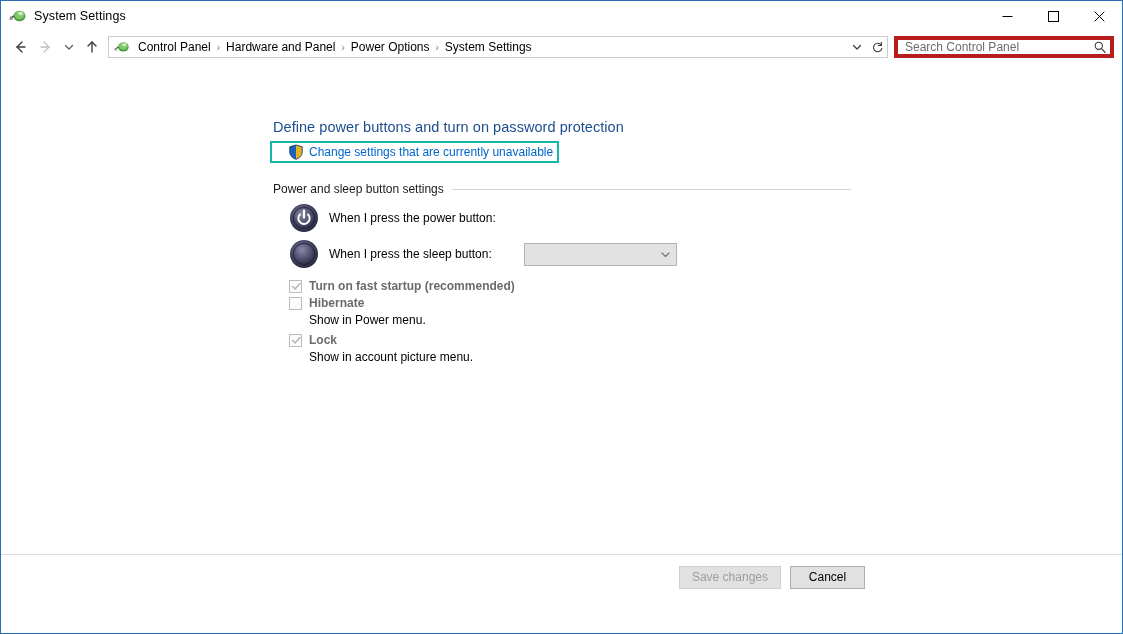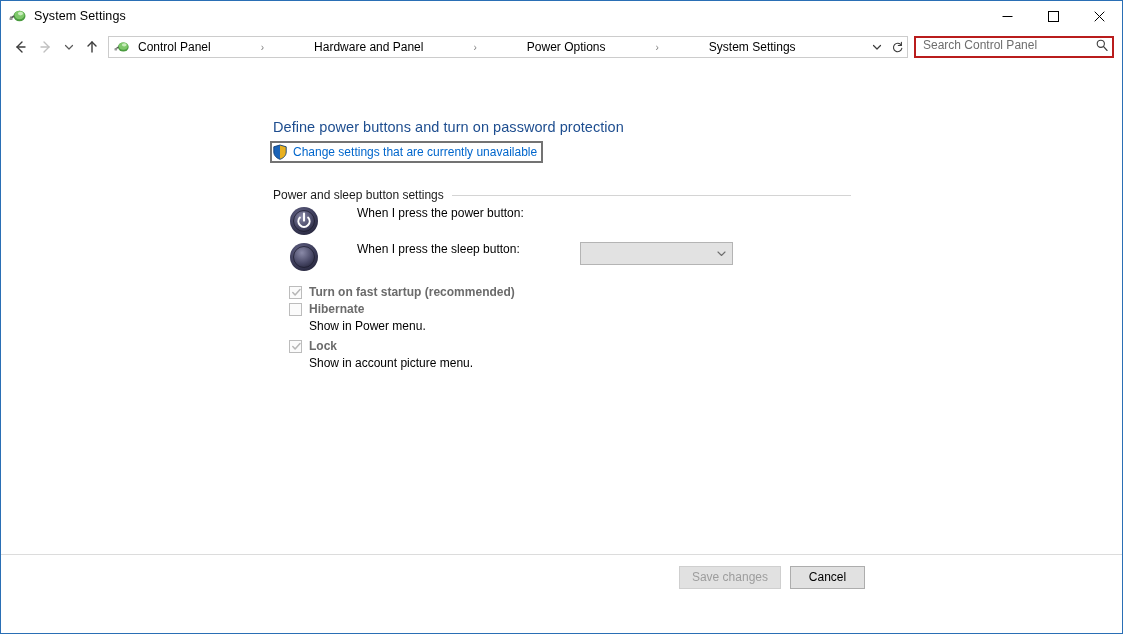--- a/index.html
+++ b/index.html
@@ -102,21 +102,20 @@
     margin: 0 4px 0 5px;
     flex: none;
     position: relative;
   }
   .crumbs {
     display: flex;
     align-items: center;
     flex: 1 1 auto;
     min-width: 0;
     overflow: hidden;
-    gap: 44px;
   }
   .crumb {
     font-size: 12px;
     color: #000000;
     padding: 1px 4px;
     white-space: nowrap;
     cursor: default;
   }
   .crumb-sep {
     color: #808080;
@@ -132,26 +131,26 @@
   .addr-btn {
     width: 20px;
     height: 20px;
     display: flex;
     align-items: center;
     justify-content: center;
     cursor: default;
   }
 
   .searchbox {
-    width: 200px;
+    width: 220px;
     height: 22px;
-    border: 2px solid #b91c1c;
-    background: #ffffff;
-    display: flex;
-    align-items: flex-start;
+    border: 4px solid #b91c1c;
+    background: #ffffff;
+    display: flex;
+    align-items: center;
     box-sizing: border-box;
     flex: none;
   }
   .searchbox input {
     border: none;
     outline: none;
     flex: 1 1 auto;
     font-family: "Liberation Sans", sans-serif;
     font-size: 12px;
     color: #000000;
@@ -193,24 +192,23 @@
     font-size: 12px;
     line-height: 16px;
     color: #000000;
     margin: 0 0 7px 0;
     width: 565px;
   }
 
   .uac-link-wrap {
     display: inline-flex;
     align-items: center;
-    border: 2px solid #737373;
-    padding: 1px 4px 1px 0;
+    border: 2px solid #14b8a6;
+    padding: 1px 4px 1px 16px;
     margin-left: -3px;
-    margin-bottom: 6px;
   }
   .shield-icon { width: 16px; height: 16px; flex: none; margin-right: 5px; }
   .uac-link {
     color: #0066cc;
     font-size: 12px;
     text-decoration: none;
     cursor: pointer;
     white-space: nowrap;
   }
 
@@ -229,24 +227,23 @@
   }
   .group-header .rule {
     flex: 1 1 auto;
     height: 1px;
     background: #d4d4d4;
   }
 
   
   .btn-row {
     display: flex;
-    align-items: flex-start;
+    align-items: center;
     height: 36px;
     margin-left: 16px;
-    gap: 28px;
   }
   .row-icon { width: 30px; height: 30px; flex: none; margin-right: 10px; }
   .row-label {
     font-size: 12px;
     color: #000000;
     width: 195px;
     flex: none;
   }
   .combo {
     width: 153px;

